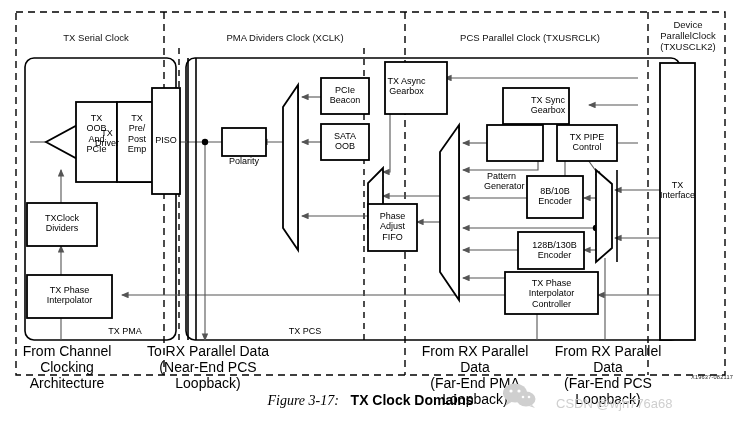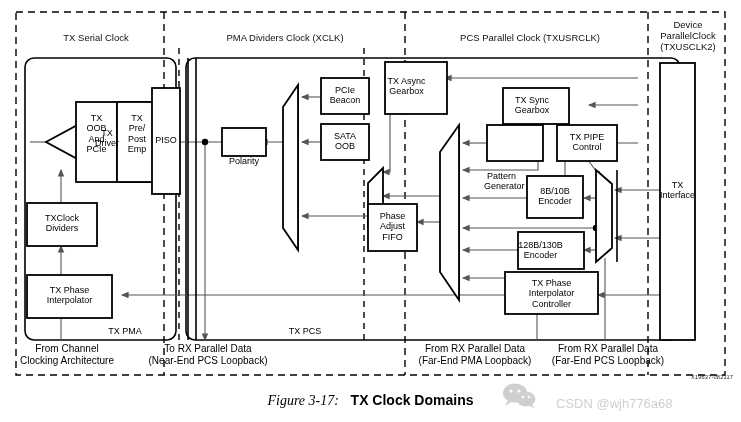--- a/index.html
+++ b/index.html
@@ -7,21 +7,21 @@
     width:741px;height:422px;position:relative;overflow:hidden;
     font-family:"Liberation Sans","DejaVu Sans",sans-serif;
     color:#000;
   }
   #stage{position:absolute;left:0;top:0;width:741px;height:422px;}
   svg{position:absolute;left:0;top:0;}
   .lbl{position:absolute;text-align:center;line-height:1.15;}
   .domain-hdr{font-size:9.5px;color:#111;}
   .blk-lbl{font-size:9px;color:#000;}
   .sec-lbl{font-size:9px;color:#000;}
-  .ext-lbl{font-size:10px;color:#000;}
+  .ext-lbl{font-size:14px;color:#000;}
   .cap{position:absolute;left:0;top:392px;width:741px;text-align:center;font-size:14px;}
   .cap i{font-style:italic;font-family:Liberation Serif, serif;}
   .cap b{font-weight:bold;font-family:"Liberation Sans","DejaVu Sans",sans-serif;margin-top:34px;}
   .figid{position:absolute;right:8px;top:374px;font-size:5.6px;color:#222;letter-spacing:.2px;}
   .wm{position:absolute;color:#cfcfcf;pointer-events:none;}
   .wm1{left:500px;top:378px;font-size:21px;letter-spacing:1px;}
   .wm2{left:556px;top:396px;font-size:13px;}
   .wmico{position:absolute;left:502px;top:382px;pointer-events:none;}
 </style>
 </head>
@@ -196,39 +196,39 @@
   <div class="lbl blk-lbl" style="left:368px;top:211px;width:49px;">
     <div>Phase</div>
     <div>Adjust</div>
     <div>FIFO</div>
   </div>
 
   <div class="lbl blk-lbl" style="left:385px;top:76px;width:43px;">
     <div>TX Async</div>
     <div>Gearbox</div>
   </div>
-  <div class="lbl blk-lbl" style="left:503px;top:95px;width:58px;">
+  <div class="lbl blk-lbl" style="left:503px;top:95px;width:58px;padding-left:16px;">
     <div>TX Sync</div>
     <div>Gearbox</div>
   </div>
 
   <div class="lbl blk-lbl" style="left:484px;top:132px;width:35px;margin-top:39px;">
     <div>Pattern</div>
     <div>Generator</div>
   </div>
   <div class="lbl blk-lbl" style="left:557px;top:132px;width:60px;">
     <div>TX PIPE</div>
     <div>Control</div>
   </div>
 
   <div class="lbl blk-lbl" style="left:527px;top:186px;width:56px;">
     <div>8B/10B</div>
     <div>Encoder</div>
   </div>
-  <div class="lbl blk-lbl" style="left:518px;top:240px;width:45px;">
+  <div class="lbl blk-lbl" style="left:532px;top:240px;width:45px;">
     <div>128B/130B</div>
     <div>Encoder</div>
   </div>
 
   <div class="lbl blk-lbl" style="left:505px;top:278px;width:93px;">
     <div>TX Phase</div>
     <div>Interpolator</div>
     <div>Controller</div>
   </div>
 

